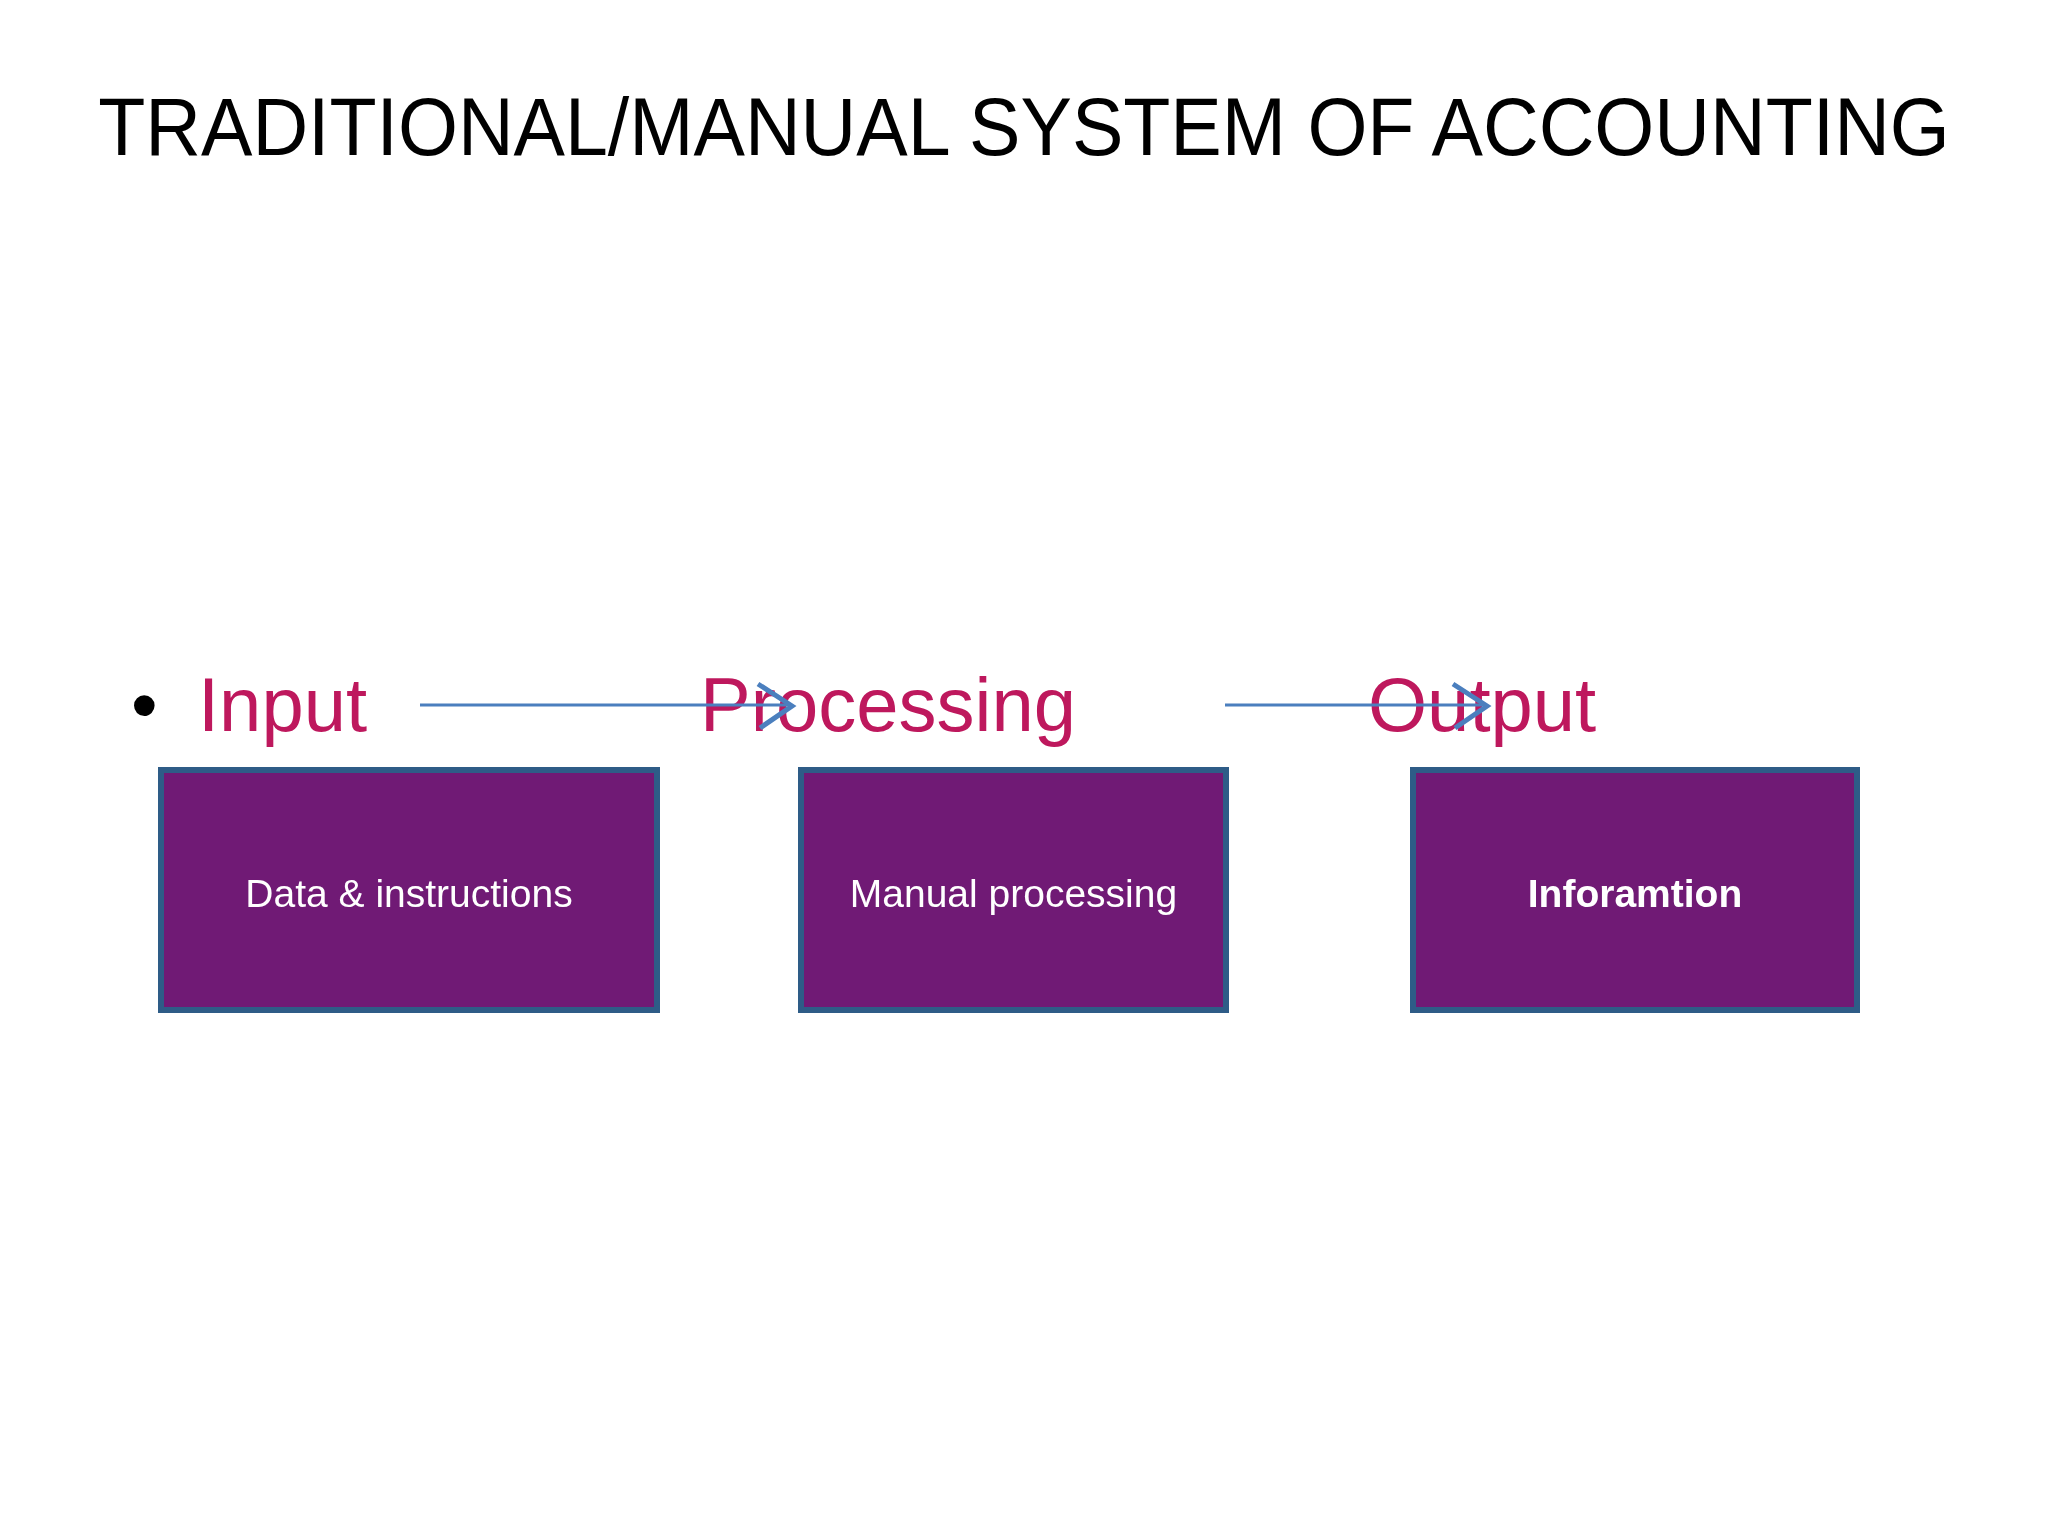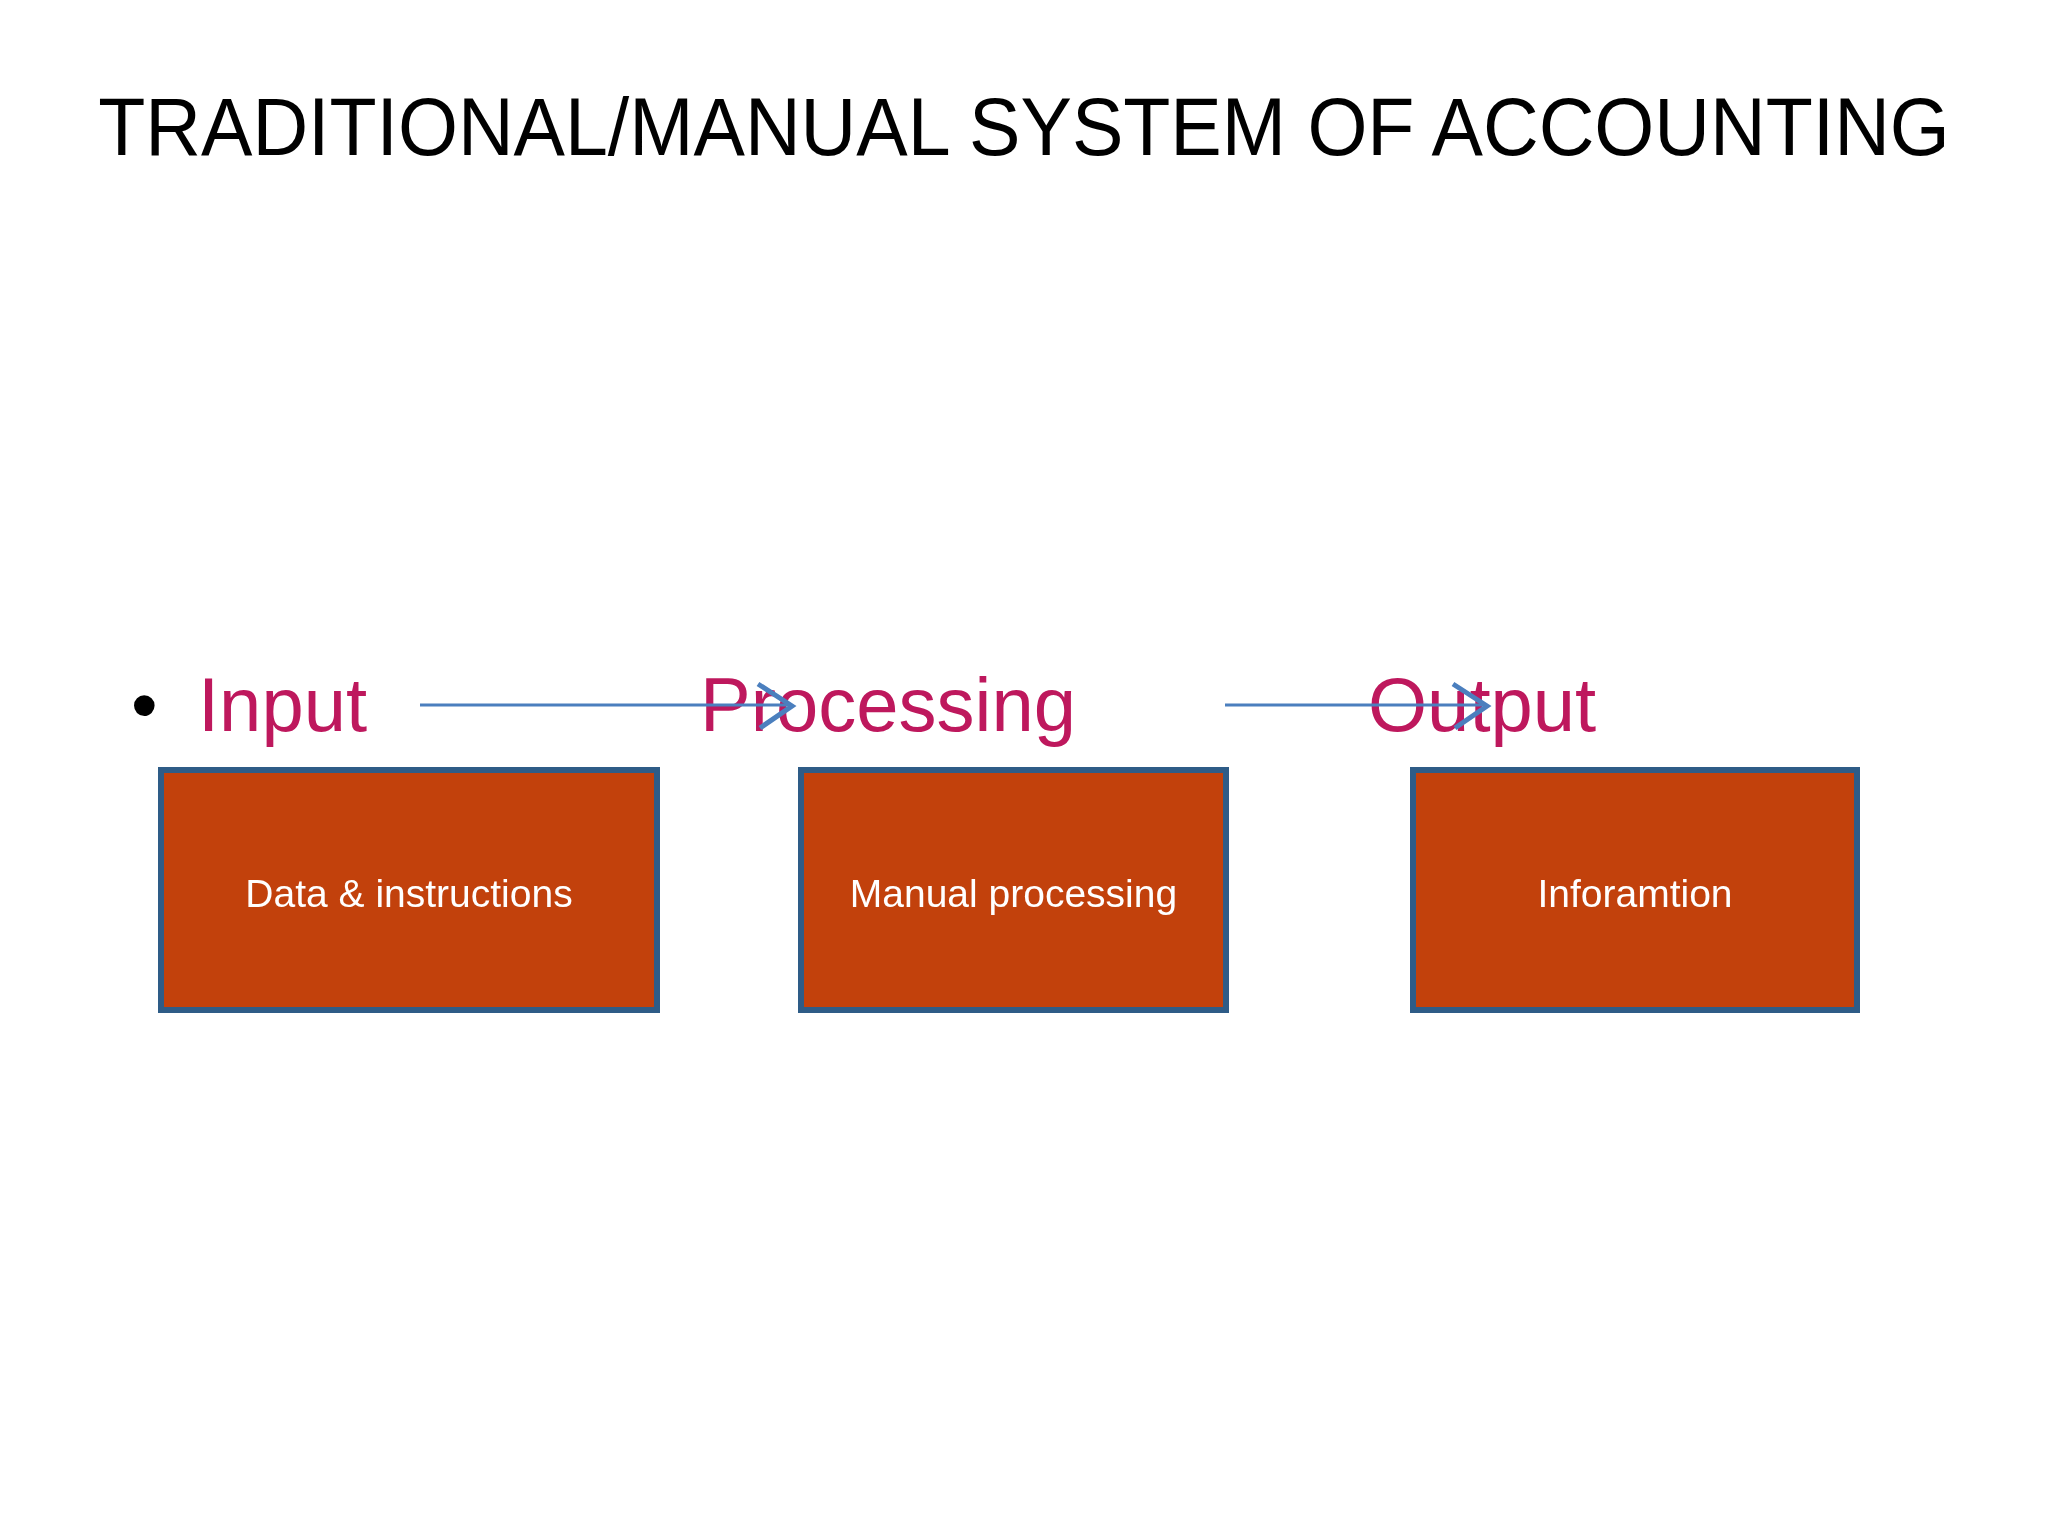--- a/index.html
+++ b/index.html
@@ -68,40 +68,40 @@
     z-index: 4;
     overflow: visible;
   }
   #arrow-input-processing { left: 420px;  width: 380px; }
   #arrow-processing-output{ left: 1225px; width: 270px; }
 
   
   .process-box {
     position: absolute;
     box-sizing: border-box;
-    background: #c2410c;
+    background: #701a75;
     border: 6px solid #2E5C87;
     display: flex;
     align-items: center;
     justify-content: center;
     z-index: 2;
   }
   .process-box .box-label {
     font-family: "Liberation Sans", sans-serif;
     font-size: 39px;
     line-height: 48px;
     color: #FFFFFF;
     white-space: nowrap;
     text-align: center;
     position: relative;
     top: 4px;
   }
   #box-input      { left: 158px;  top: 767px; width: 502px; height: 246px; }
   #box-processing { left: 798px;  top: 767px; width: 431px; height: 246px; }
-  #box-output     { left: 1410px; top: 767px; width: 450px; height: 246px; }
+  #box-output     { left: 1410px; top: 767px; width: 450px; height: 246px; font-weight: bold; }
 </style>
 </head>
 <body>
 
 <div id="slide">
 
   <div id="slide-title">TRADITIONAL/MANUAL SYSTEM OF ACCOUNTING</div>
 
   <div id="bullet-marker">•</div>
 

